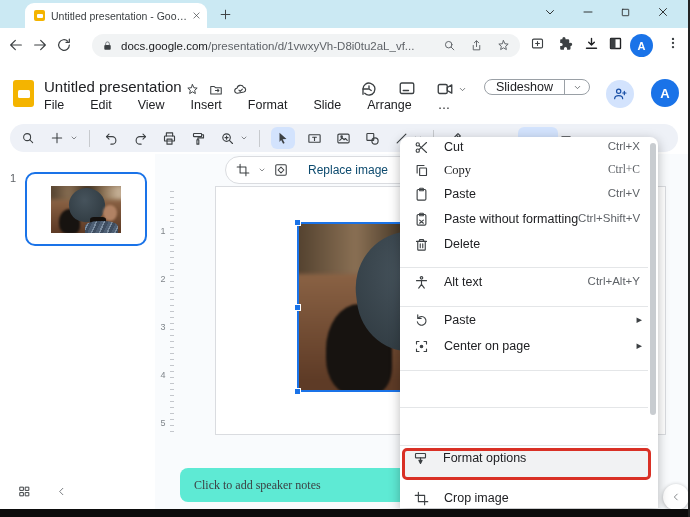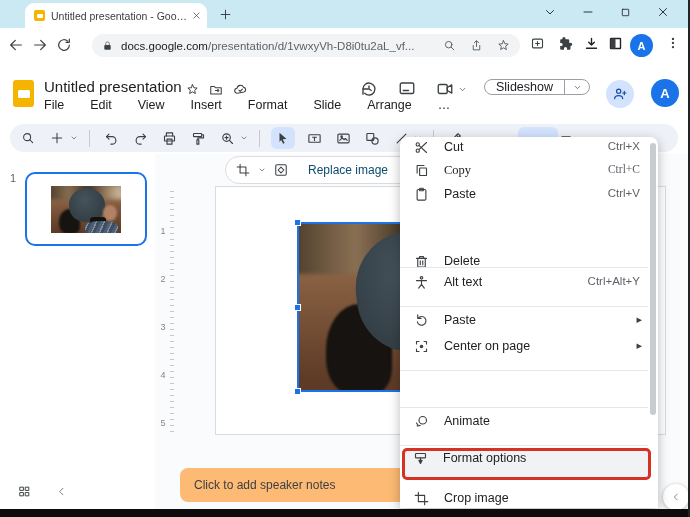--- a/index.html
+++ b/index.html
@@ -76,22 +76,22 @@
     background:repeating-linear-gradient(115deg,#4e5f74 0 8%,#7b8da0 8% 12%,#3e4d60 12% 20%);}
 
   .sel-img{left:297px;top:222px;width:225px;height:170px;border:2px solid #1a73e8;box-sizing:border-box;}
   .handle{position:absolute;width:7px;height:7px;background:#1a73e8;border:1px solid #fff;box-sizing:border-box;}
 
   
   .img-toolbar{left:225px;top:156px;width:248px;height:28px;background:#fff;border:1px solid #dadce0;
                border-radius:14px;display:flex;align-items:center;padding:0 10px;box-sizing:border-box;gap:8px;overflow:hidden;}
   .img-toolbar .lbl{font-size:12px;color:#0c4a6e;white-space:nowrap;}
 
-  .notes{left:180px;top:468px;width:416px;height:34px;background:#fdba74;border-radius:8px;
-         display:flex;align-items:center;padding-left:14px;box-sizing:border-box;}
+  .notes{left:180px;top:468px;width:416px;height:34px;background:#5eead4;border-radius:8px;
+         display:flex;align-items:center;padding-left:14px;box-sizing:border-box;font-family:Liberation Serif, serif;}
   .notes .lbl{font-size:12px;color:#3c4043;}
   .edge-btn{left:663px;top:484px;width:26px;height:26px;border-radius:50%;background:#fff;
             box-shadow:0 1px 4px rgba(0,0,0,.3);display:flex;align-items:center;justify-content:center;}
 
   
   .cmenu{left:400px;top:137px;width:258px;height:371px;background:#fff;border-radius:8px 8px 0 0;
          box-shadow:0 3px 12px rgba(0,0,0,.28);z-index:50;}
   .cm-row{position:absolute;left:6px;right:12px;height:25px;display:flex;cursor:default;}
   .cm-ic{width:16px;margin-left:8px;flex:none;}
   .cm-label{font-size:12.5px;color:#202124;margin-left:14px;white-space:nowrap;}
@@ -513,21 +513,32 @@
     <div class="cm-row" style="top:50px;">
       <span class="cm-ic">
           <svg class="ic" width="15" height="15" viewBox="0 0 24 24">
             <rect x="5" y="4" width="14" height="17" rx="2"></rect>
             <rect x="9" y="2" width="6" height="4" rx="1"></rect>
           </svg>
         </span>
       <span class="cm-label">Paste</span>
       <span class="cm-sc">Ctrl+V</span>
     </div>
-    <div class="cm-row" style="top:100px;margin-top:17px;">
+    <div class="cm-row" style="top:75px;">
+      <span class="cm-ic">
+          <svg class="ic" width="15" height="15" viewBox="0 0 24 24">
+            <rect x="5" y="4" width="14" height="17" rx="2"></rect>
+            <rect x="9" y="2" width="6" height="4" rx="1"></rect>
+            <path d="M9 13l6 5M15 13l-6 5"></path>
+          </svg>
+        </span>
+      <span class="cm-label">Paste without formatting</span>
+      <span class="cm-sc">Ctrl+Shift+V</span>
+    </div>
+    <div class="cm-row" style="top:100px;">
       <span class="cm-ic">
           <svg class="ic" width="15" height="15" viewBox="0 0 24 24">
             <path d="M4 7h16M9 7V4h6v3"></path>
             <rect x="6" y="7" width="12" height="14" rx="1"></rect>
             <path d="M10 11v6M14 11v6"></path>
           </svg>
         </span>
       <span class="cm-label">Delete</span>
       <span class="cm-sc"></span>
     </div>
@@ -558,29 +569,20 @@
           <svg class="ic" width="15" height="15" viewBox="0 0 24 24">
             <path d="M4 8V4h4M16 4h4v4M20 16v4h-4M8 20H4v-4"></path>
             <circle cx="12" cy="12" r="2" fill="#3c4043"></circle>
           </svg>
         </span>
       <span class="cm-label">Center on page</span>
       <span class="cm-sub">▸</span>
     </div>
     <div class="cm-sep" style="top:233px;"></div>
     <div class="cm-sep" style="top:270px;"></div>
-    <div class="cm-row" style="top:277px;">
-      <span class="cm-ic">
-          <svg class="ic" width="15" height="15" viewBox="0 0 24 24">
-            <circle cx="14" cy="10" r="6"></circle>
-            <path d="M5 19a7 7 0 0 0 5-1M4 14.5a8 8 0 0 0 2.2 2.8"></path>
-          </svg>
-        </span>
-      <span class="cm-label">Animate</span>
-    </div>
     <div class="cm-sep" style="top:308px;"></div>
     <div class="cm-row hl" style="top:311px;">
       <span class="cm-ic">
           <svg class="ic" width="15" height="15" viewBox="0 0 24 24">
             <rect x="4" y="4" width="16" height="7" rx="1"></rect>
             <path d="M12 11v4"></path>
             <path d="M9.5 15h5l-2.5 5z" fill="#3c4043"></path>
           </svg>
         </span>
       <span class="cm-label">Format options</span>

